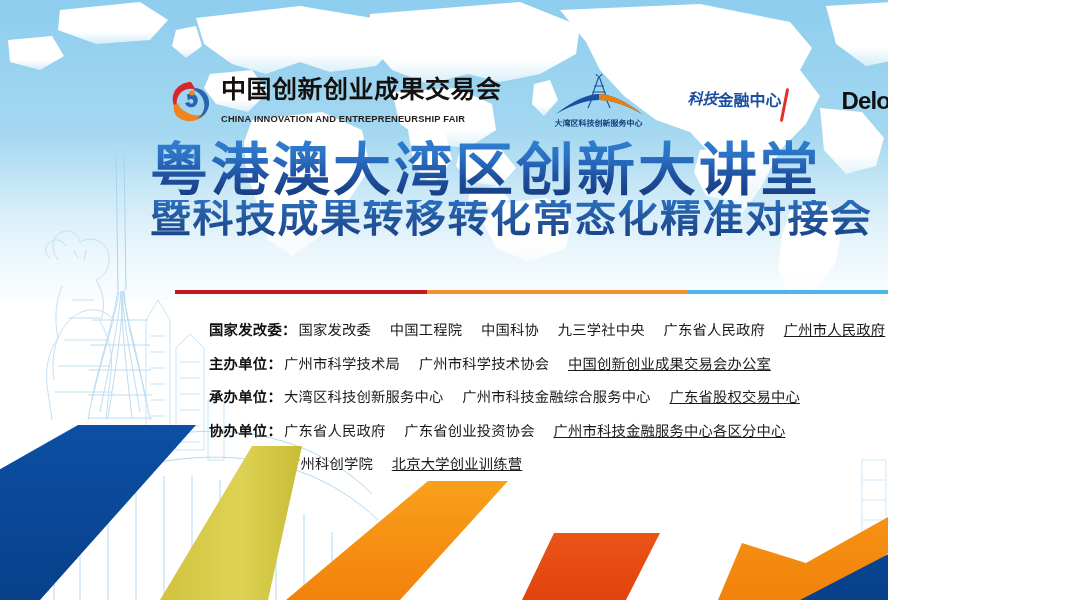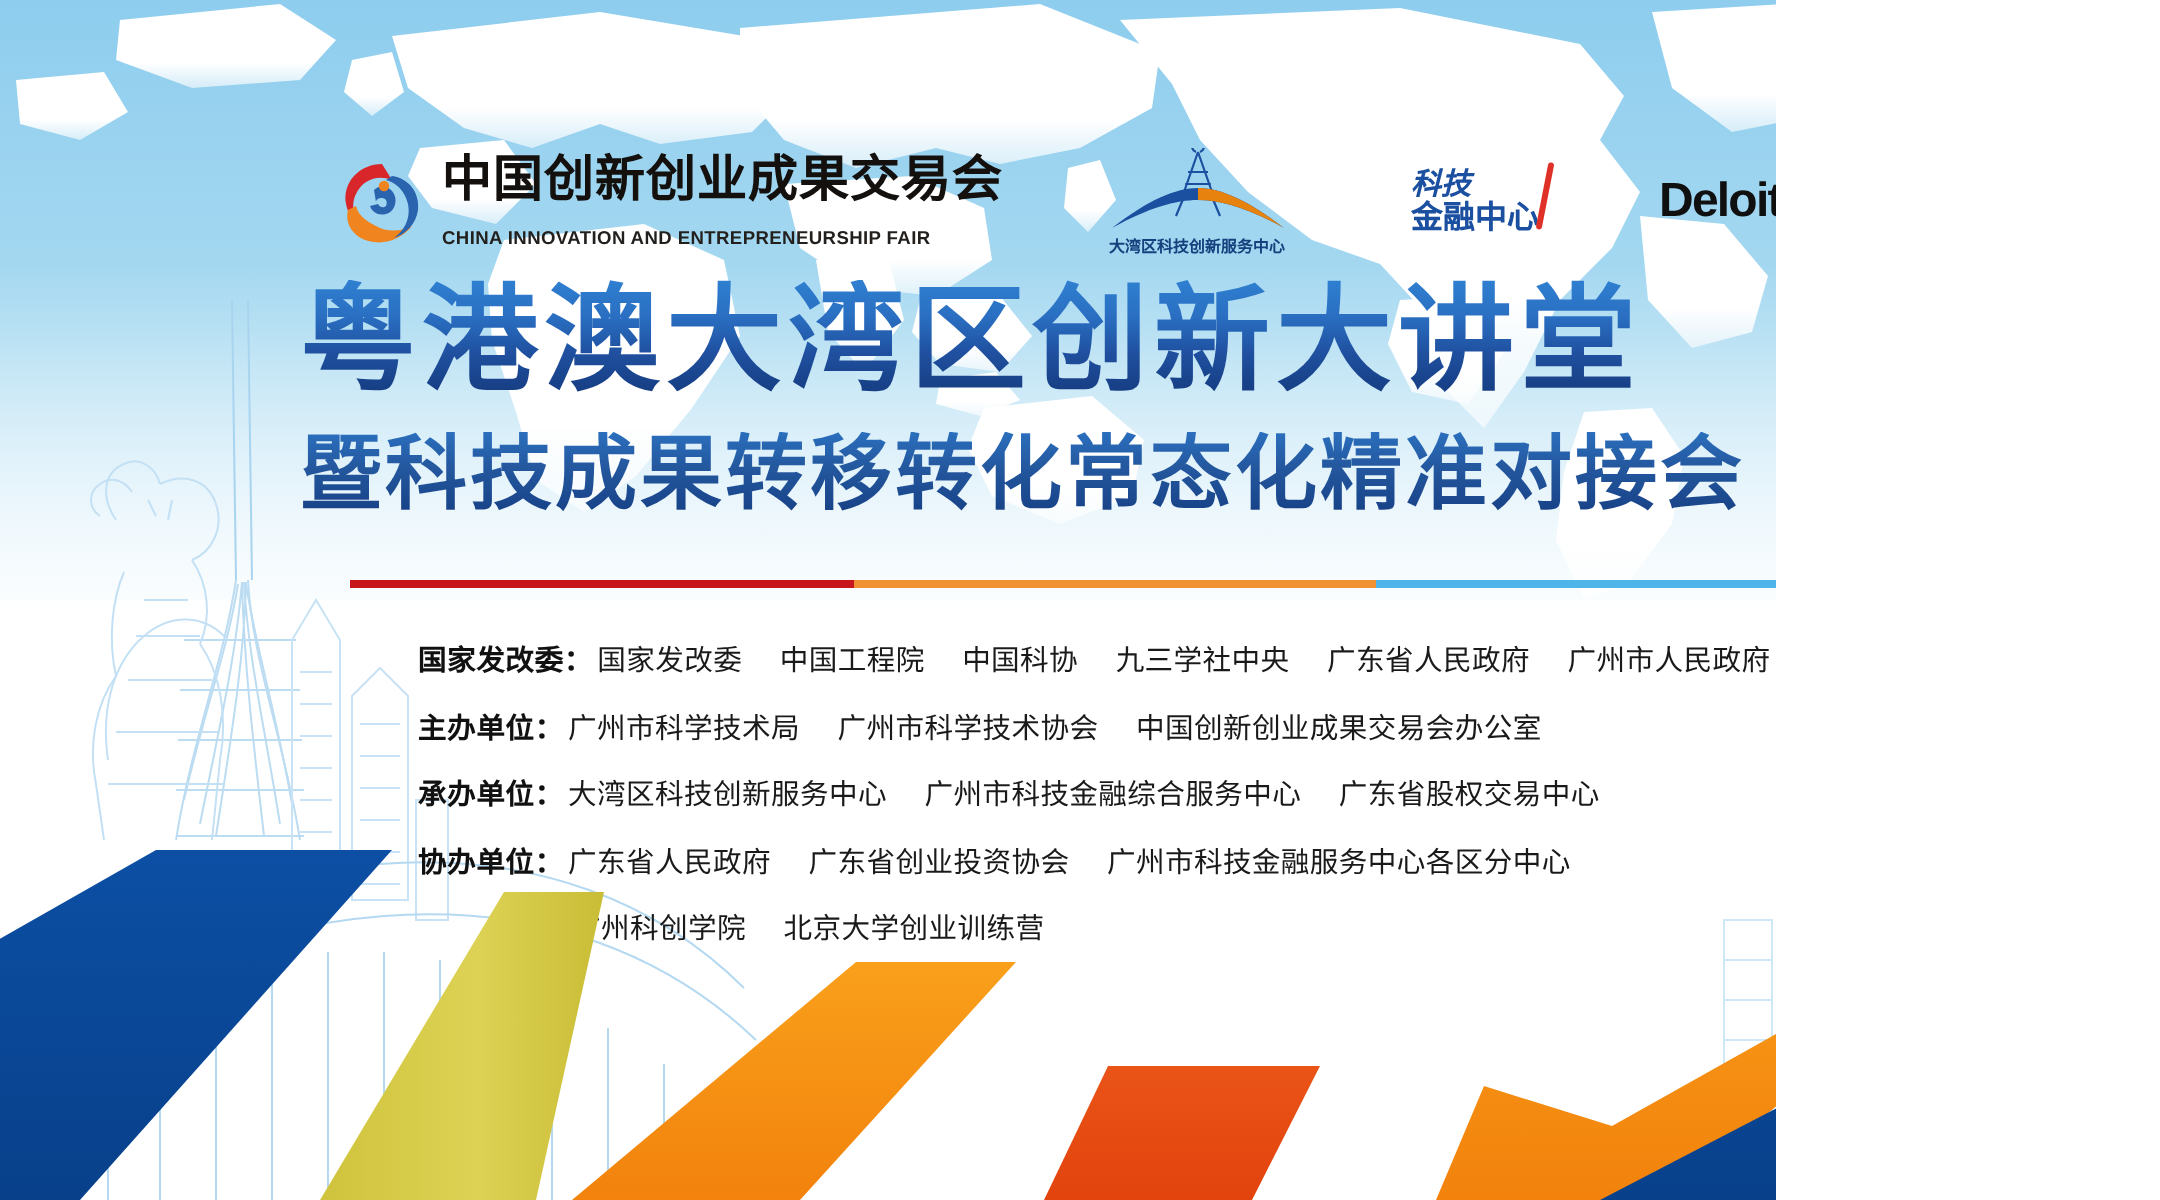--- a/index.html
+++ b/index.html
@@ -49,21 +49,21 @@
   }
 
   .logo-gba{margin-left:50px;display:flex;flex-direction:column;align-items:center;}
   .gba-mark{width:94px;height:52px;}
   .gba-mark svg{display:block;width:94px;height:52px;}
   .gba-cap{
     font-size:8px;font-weight:bold;color:#16417e;letter-spacing:0px;margin-top:-9px;
     font-family:"DejaVu Sans","Liberation Sans",sans-serif;white-space:nowrap;
   }
 
-  .logo-kjjr{margin-left:60px;display:flex;flex-direction:column;line-height:1.02;position:relative;}
+  .logo-kjjr{margin-left:42px;display:flex;flex-direction:row;line-height:1.02;position:relative;}
   .kjjr-l1{
     font-size:15px;font-weight:bold;color:#1b4fa0;font-style:italic;letter-spacing:0;
     font-family:"DejaVu Sans","Liberation Sans",sans-serif;white-space:nowrap;
   }
   .kjjr-l2{
     font-size:16px;font-weight:bold;color:#1b4fa0;letter-spacing:0;margin-top:1px;
     font-family:"DejaVu Sans","Liberation Sans",sans-serif;white-space:nowrap;
   }
   .kjjr-slash{
     position:absolute;right:-4px;top:-4px;width:3px;height:34px;background:#e03128;
@@ -85,23 +85,23 @@
   .headline{position:absolute;left:150px;top:140px;width:800px;}
   .title-main{
     font-size:58px;font-weight:bold;letter-spacing:3px;line-height:1.04;
     font-family:"DejaVu Sans","Liberation Sans",sans-serif;
     background:linear-gradient(180deg,#2f7fd0 0%,#2a6fc2 30%,#1f4f9e 62%,#143a7d 100%);
     -webkit-background-clip:text;background-clip:text;color:transparent;
     -webkit-text-fill-color:transparent;white-space:nowrap;
     text-shadow:none;
   }
   .title-sub{
-    margin-top:16px;
+    margin-top:0;
     font-size:41px;font-weight:bold;letter-spacing:1.5px;line-height:1.05;
-    font-family:Liberation Sans, sans-serif;
+    font-family:Liberation Mono, monospace;
     background:linear-gradient(180deg,#2b6fbe 0%,#24589f 40%,#163f84 100%);
     -webkit-background-clip:text;background-clip:text;color:transparent;
     -webkit-text-fill-color:transparent;white-space:nowrap;
   }
 
   
   .rule{position:absolute;left:175px;top:290px;width:765px;height:4px;display:flex;}
   .rule i{display:block;height:4px;}
   .rule .r-red{width:33%;background:#c8161d;}
   .rule .r-orange{width:34%;background:#f09233;}
@@ -110,21 +110,21 @@
   
   .orgs{position:absolute;left:209px;top:318px;width:800px;}
   .org-line{
     display:flex;align-items:baseline;margin-bottom:12.5px;
     font-family:"DejaVu Sans","Liberation Sans",sans-serif;
     font-size:14.3px;color:#1a1a1a;white-space:nowrap;
   }
   .org-label{font-weight:bold;color:#111;flex:0 0 auto;letter-spacing:.3px;}
   .org-names{margin-left:2px;letter-spacing:.2px;}
   .org-names span{margin-right:14px;}
-  .org-names span:last-child{margin-right:0;}
+  .org-names span:last-child{margin-right:0;text-decoration:underline;}
   .org-cont{margin-left:75px;margin-bottom:0;}
 
   
   .bottom-art{position:absolute;left:0;bottom:0;width:1080px;height:185px;}
   .bottom-art svg{display:block;width:1080px;height:185px;}
 </style>
 </head>
 <body>
 
 <div class="poster">

